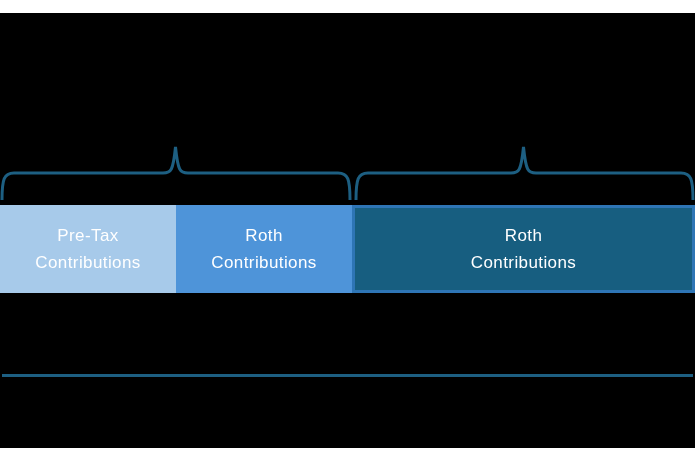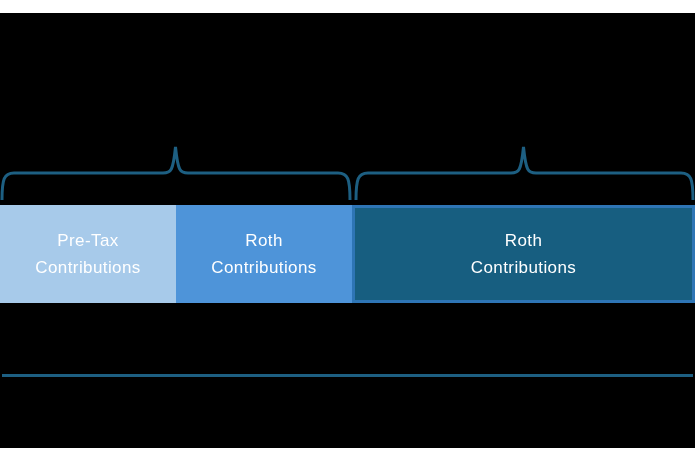--- a/index.html
+++ b/index.html
@@ -29,21 +29,21 @@
     top: 0;
     width: 695px;
     height: 462px;
     pointer-events: none;
   }
   .bar {
     position: absolute;
     left: 0;
     top: 205px;
     width: 695px;
-    height: 98px;
+    height: 88px;
     display: flex;
     border-radius: 16px;
   }
   .segment {
     height: 100%;
     display: flex;
     flex-direction: column;
     align-items: center;
     justify-content: center;
     color: #ffffff;

